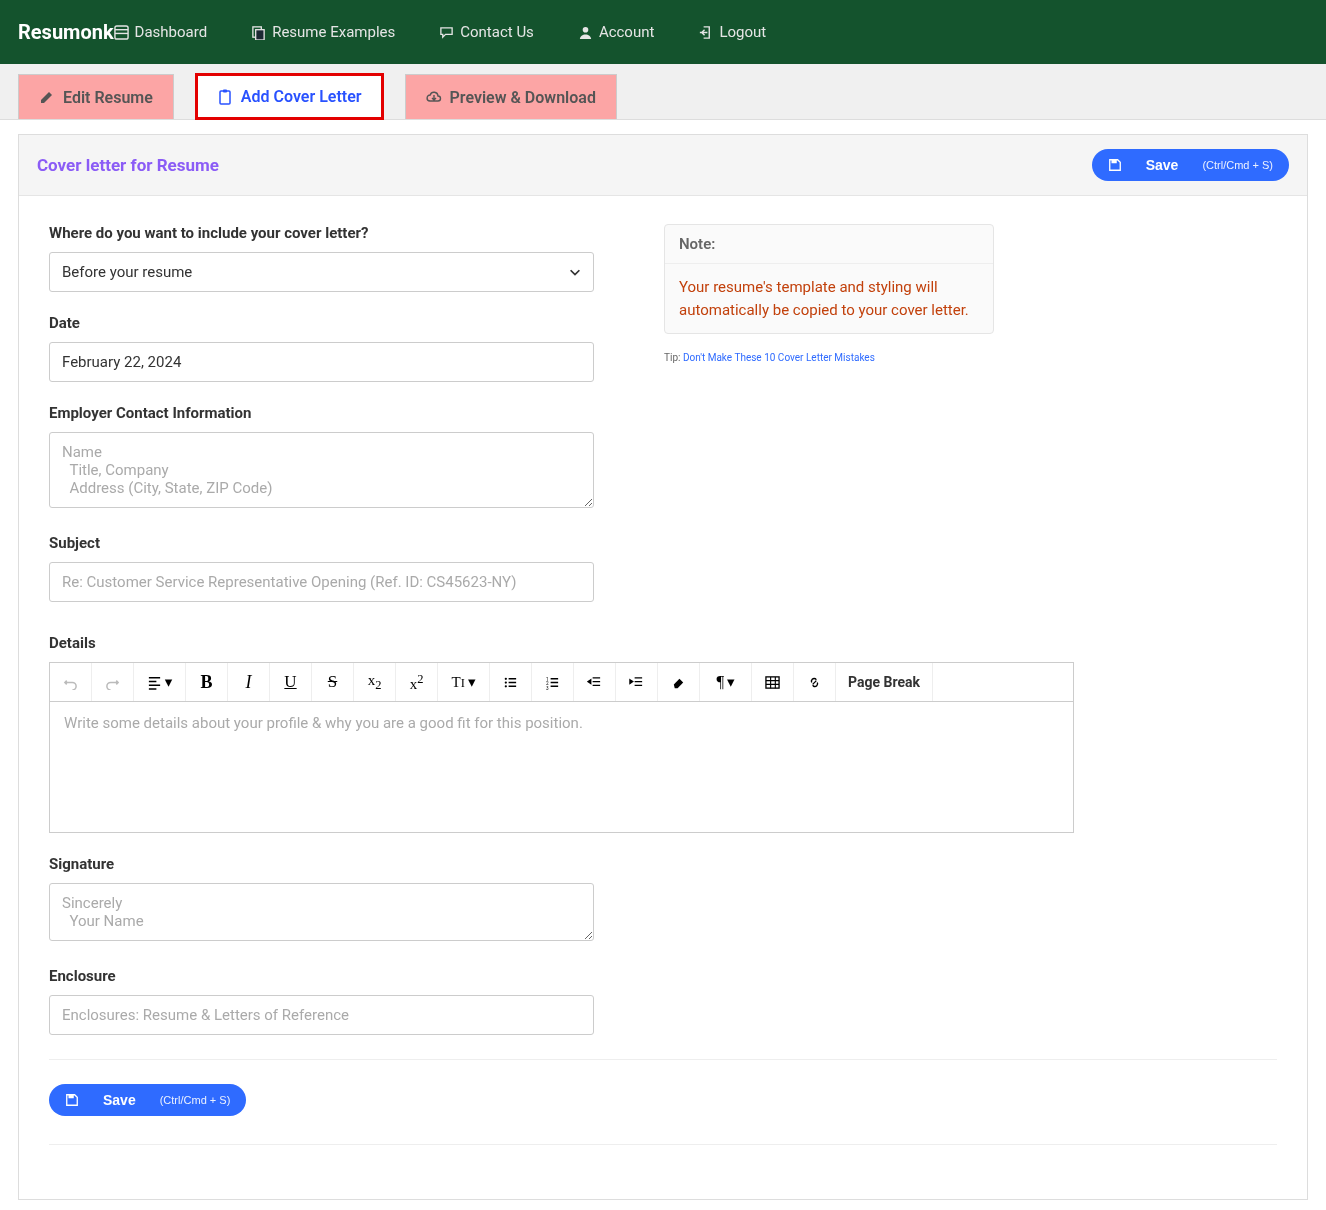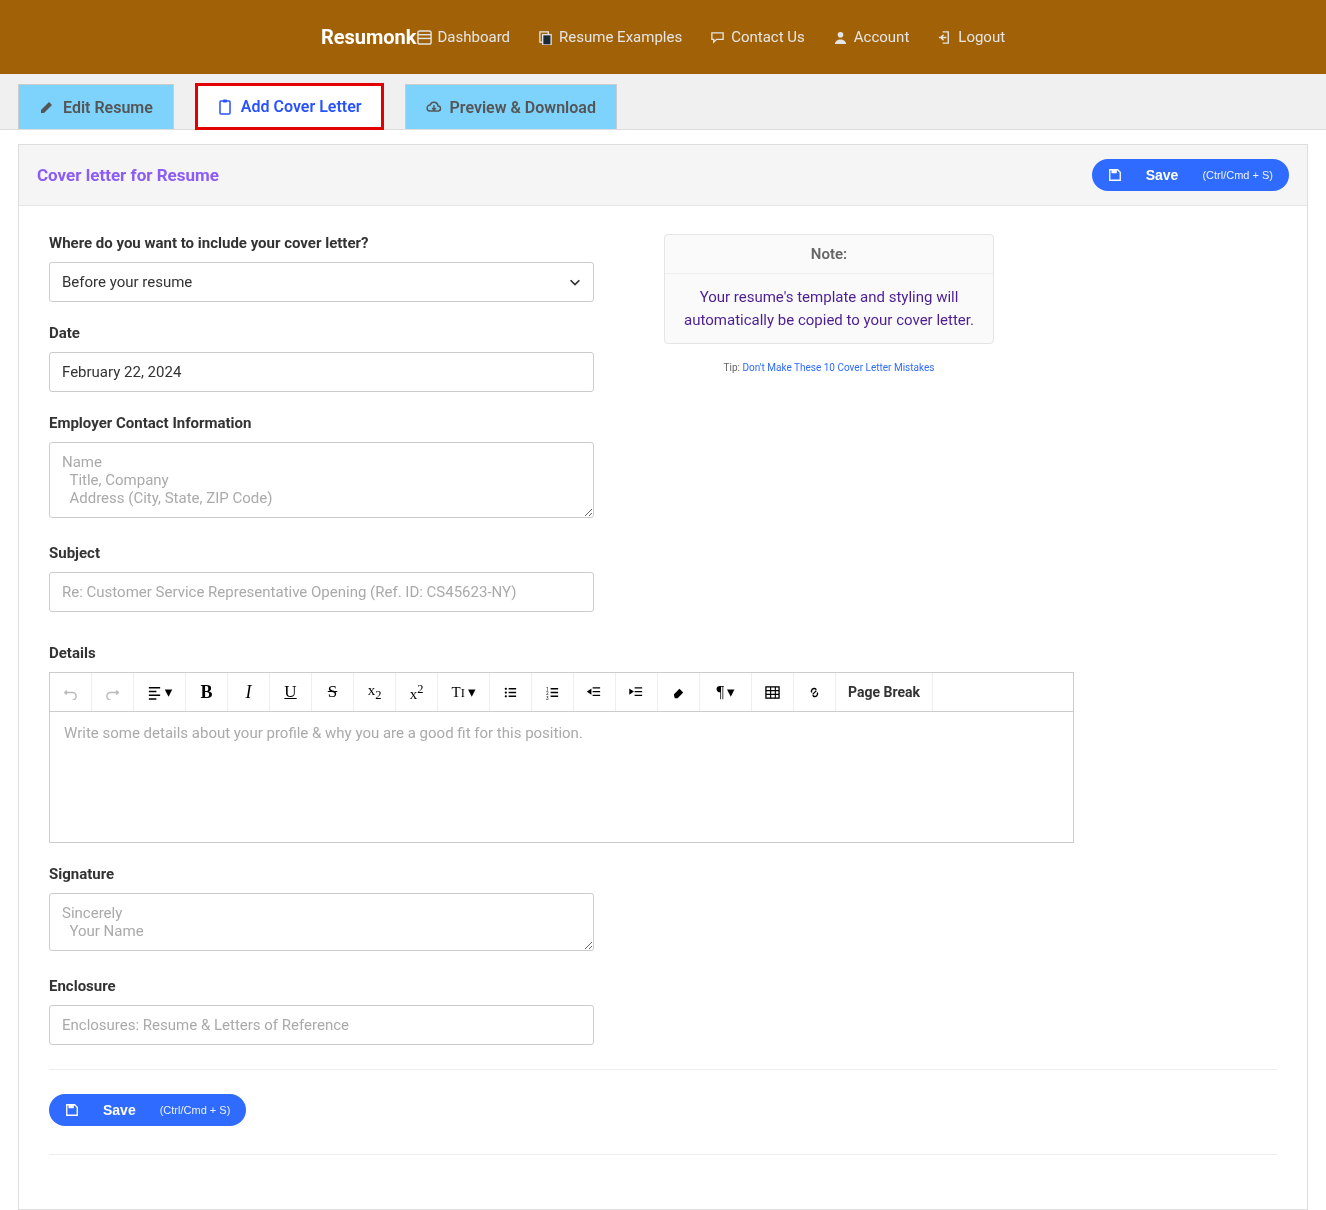--- a/index.html
+++ b/index.html
@@ -1,49 +1,49 @@
 <!DOCTYPE html>
 <html><head>
 <meta charset="utf-8">
 <style>
   * { box-sizing: border-box; }
   html, body { margin:0; padding:0; font-family: -apple-system,BlinkMacSystemFont,"Segoe UI",Roboto,Helvetica,Arial,sans-serif; color:#333; background:#fff; }
-  .topbar { background:#a16207; color:#fff; height:74px; display:flex; align-items:center; justify-content:center; padding:0 18px; }
+  .topbar { background:#14532d; color:#fff; height:64px; display:flex; align-items:center; justify-content:flex-start; padding:0 18px; }
   .brand { font-weight:700; font-size:20px; color:#fff; }
-  .topnav { display:flex; gap:28px; }
+  .topnav { display:flex; gap:44px; }
   .topnav a { color:#e5e5e5; text-decoration:none; font-size:15px; display:flex; align-items:center; gap:6px; }
   .topnav svg { width:15px; height:15px; fill:#e5e5e5; }
   .tabs-row { background:#f0f0f0; border-bottom:1px solid #ddd; padding:10px 18px 0 18px; display:flex; gap:22px; }
-  .tab { background:#7dd3fc; border:1px solid #ccc; border-bottom:none; padding:12px 20px; font-weight:600; color:#555; display:flex; align-items:center; gap:8px; font-size:16px; cursor:pointer; }
+  .tab { background:#fca5a5; border:1px solid #ccc; border-bottom:none; padding:12px 20px; font-weight:600; color:#555; display:flex; align-items:center; gap:8px; font-size:16px; cursor:pointer; }
   .tab .ico { width:16px; height:16px; fill:#555; }
   .tab.active { background:#fff; border:1px solid #ccc; color:#2952ff; }
   .tab.active .ico { fill:#2952ff; }
   .tab.highlight-red { outline:3px solid #e30000; outline-offset:-2px; }
   .page { margin:14px 18px 30px 18px; border:1px solid #ddd; }
   .page-head { background:#f5f5f5; border-bottom:1px solid #e5e5e5; display:flex; justify-content:space-between; align-items:center; padding:14px 18px; }
   .page-title { font-weight:700; font-size:17px; color:#8b5cf6; }
   .save-btn { background:#2f6bff; color:#fff; border:none; border-radius:22px; padding:8px 16px; font-size:14px; display:flex; align-items:center; gap:24px; cursor:pointer; }
   .save-btn .kbd { font-weight:400; opacity:.9; font-size:11px; }
   .save-btn svg { width:14px; height:14px; fill:#fff; }
   .page-body { display:flex; padding:28px 30px 10px 30px; gap:70px; }
   .col-left { width:545px; }
-  .col-right { flex:1; max-width:330px;text-align:center; }
+  .col-right { flex:1; max-width:330px; }
   .field-label { font-weight:700; color:#333; font-size:15px; margin-bottom:10px; }
   .field { margin-bottom:22px; }
   .select-wrap { position:relative; }
   select.input, input.input, textarea.input {
     width:100%; border:1px solid #ccc; border-radius:3px; padding:10px 12px; font-size:15px; font-family:inherit; color:#333; background:#fff;
   }
   select.input { appearance:none; -webkit-appearance:none; padding-right:36px; }
   .select-caret { position:absolute; right:12px; top:50%; transform:translateY(-50%); pointer-events:none; }
   textarea.input { resize:vertical; }
   .input::placeholder, textarea.input::placeholder { color:#aaa; }
   .note-box { border:1px solid #e5e5e5; border-radius:4px; background:#fafafa; margin-bottom:18px; }
   .note-head { padding:10px 14px; border-bottom:1px solid #eee; color:#666; font-weight:600; font-size:15px; }
-  .note-body { padding:12px 14px; color:#4c1d95; font-size:15px; line-height:1.5; }
+  .note-body { padding:12px 14px; color:#c2410c; font-size:15px; line-height:1.5; }
   .tip-line { font-size:10px; color:#666; }
   .tip-line a { color:#2f6bff; text-decoration:none; }
   
   .editor-wrap { border:1px solid #ccc; }
   .editor-toolbar { display:flex; border-bottom:1px solid #ccc; background:#fff; }
   .tb-btn { width:42px; height:38px; display:flex; align-items:center; justify-content:center; border-right:1px solid #eee; cursor:pointer; font-size:15px; color:#000; }
   .tb-btn.wide { width:52px; }
   .tb-btn.disabled { color:#bbb; cursor:default; }
   .tb-btn svg { width:15px; height:15px; fill:currentColor; }
   .tb-btn .caret { margin-left:3px; }

